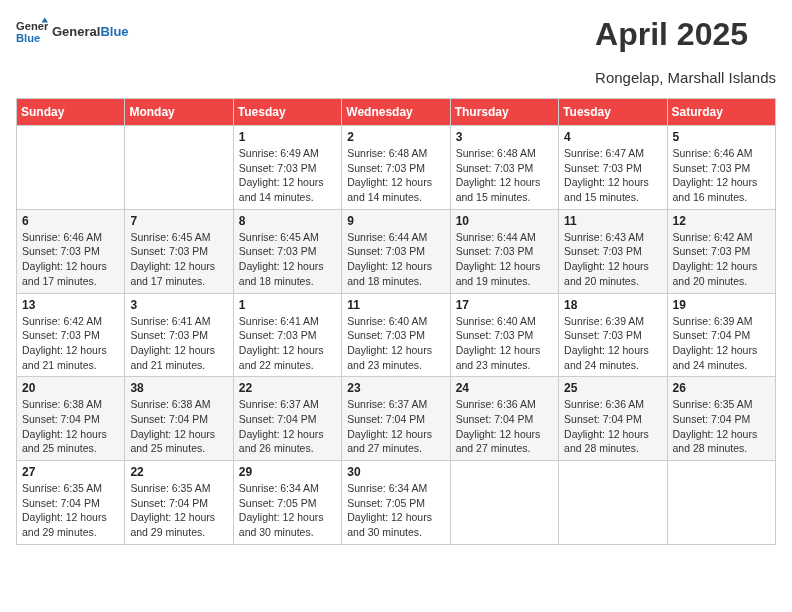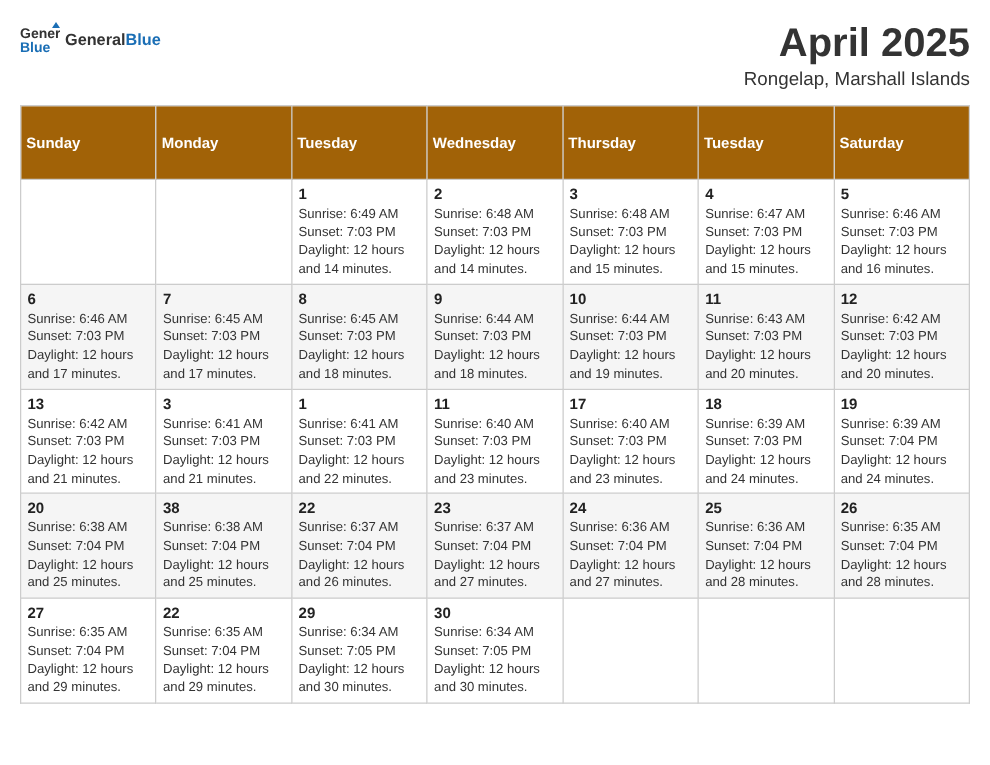--- a/index.html
+++ b/index.html
@@ -19,41 +19,41 @@
     .logo {
       display: flex;
       align-items: center;
     }
     .logo-icon {
       width: 32px;
       height: 32px;
       margin-right: 4px;
     }
     .title-block {
-      text-align: right;
+      text-align: left;
     }
     .month-title {
       font-size: 32px;
       font-weight: bold;
       color: #333;
     }
     .location {
       font-size: 15px;
       color: #333;
-      margin-top: 2px;
+      margin-top: 16px;
     }
     table {
       width: 100%;
       border-collapse: collapse;
       font-size: 11px;
     }
     thead tr th {
-      background-color: #a16207;
+      background-color: #ef4444;
       color: white;
-      padding: 22px 4px;
+      padding: 6px 4px;
       text-align: left;
       font-size: 12px;
       font-weight: bold;
       border: 1px solid #ccc;
     }
     tbody tr td {
       border: 1px solid #ccc;
       padding: 4px 5px;
       vertical-align: top;
       min-height: 70px;

